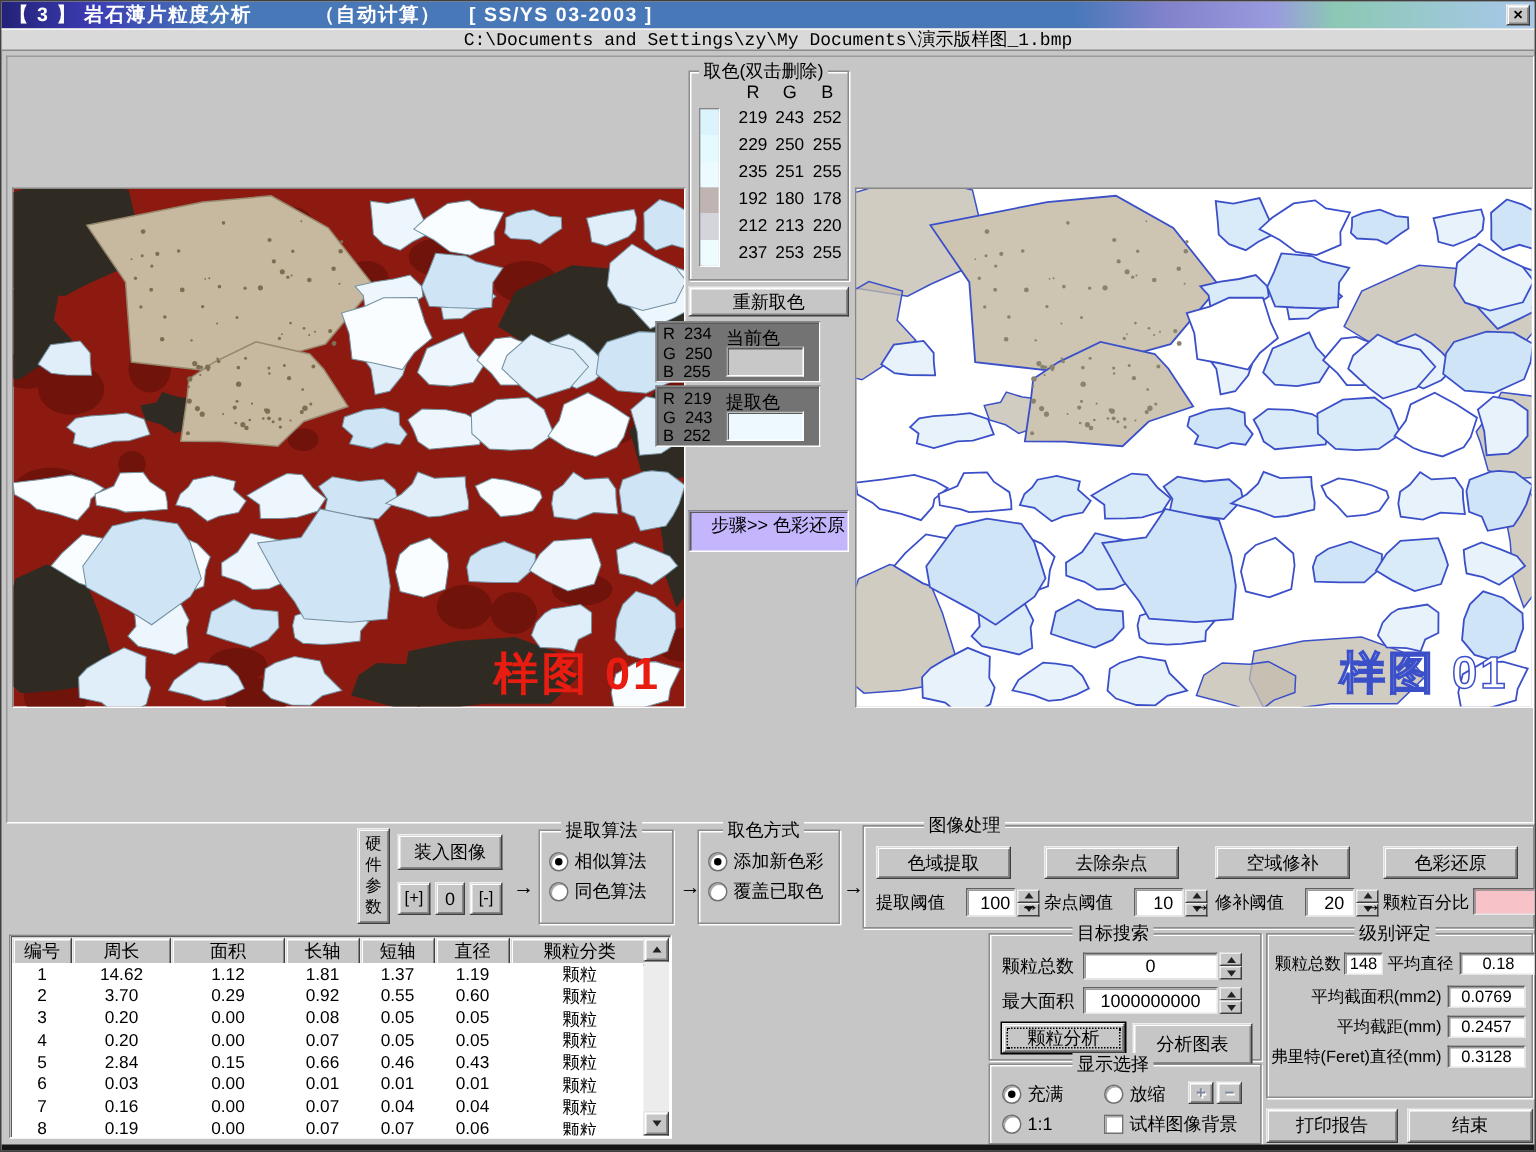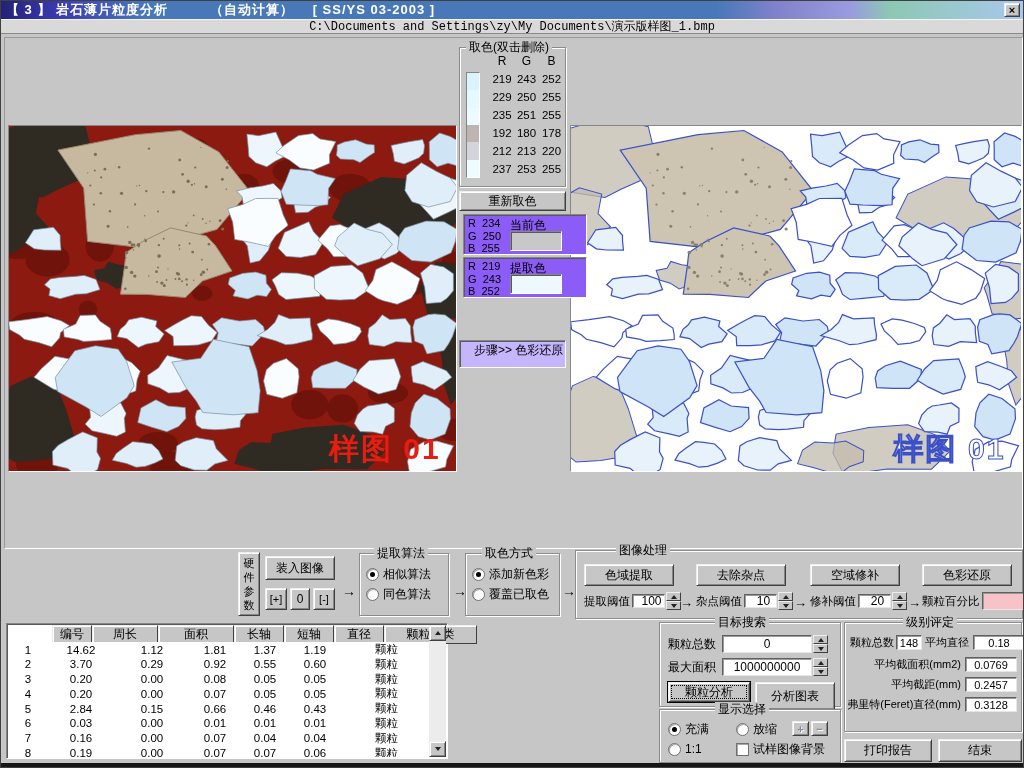--- a/index.html
+++ b/index.html
@@ -31,21 +31,21 @@
   #frame-right{left:569px;width:452px;}
   .img-frame svg{display:block;width:100%;height:100%;}
   
   #pick-group{left:458px;top:46px;width:107px;height:140px;}
   .rgb-head{position:absolute;left:30px;top:6px;width:74px;display:grid;grid-template-columns:24px 25px 25px;text-align:center;font-size:12px;}
   #color-strip{position:absolute;left:6px;top:24px;width:14px;height:106px;display:flex;flex-direction:column;}
   #color-strip div{flex:1;}
   #rgb-rows{position:absolute;left:30px;top:22px;width:74px;}
   .rgb-row{display:grid;grid-template-columns:24px 25px 25px;text-align:center;font-size:11.5px;height:18px;line-height:18px;}
   #repick-btn{position:absolute;left:458px;top:190px;width:107px;height:20px;}
-  .color-panel{position:absolute;left:462px;width:124px;height:41px;background:#8b5cf6;}
+  .color-panel{position:absolute;left:436px;width:110px;height:41px;background:#737373;}
   #cur-panel{top:213px;} #ext-panel{top:256px;}
   .rgb-lines{position:absolute;left:4px;top:2px;font-size:11px;line-height:12.5px;white-space:pre;}
   .swatch-label{position:absolute;left:46px;top:2px;font-size:12px;}
   .swatch{position:absolute;left:46px;top:16px;width:52px;height:20px;}
   #counts-panel{position:absolute;left:458px;top:300px;width:107px;height:36px;padding:2px 0 0 4px;font-size:12px;line-height:16px;background:#c6c6c6;}
   #step-panel{position:absolute;left:458px;top:339px;width:107px;height:28px;line-height:18px;padding-left:14px;font-size:12px;background:#c4b5fd;}
   
   #hw-btn{position:absolute;left:237px;top:551px;width:22px;height:64px;font-size:11px;line-height:14px;
     word-break:break-all;white-space:normal;padding:2px 4px;text-align:center;}
   #load-btn{position:absolute;left:264px;top:555px;width:70px;height:24px;}
@@ -58,21 +58,21 @@
   #mode-group{left:464px;top:552px;width:95px;height:63px;text-align:right;}
   .radio-row{position:relative;display:flex;align-items:center;gap:4px;height:20px;font-size:12px;padding-left:6px;}
   .rb{width:11px;height:11px;border-radius:50%;background:#fff;border:1px solid #707070;box-shadow:inset 1px 1px 0 #a8a8a8;position:relative;flex:0 0 auto;}
   .rb.on::after{content:"";position:absolute;left:3px;top:3px;width:5px;height:5px;border-radius:50%;background:#000;}
   .cb{width:11px;height:11px;background:#fff;border:1px solid #707070;box-shadow:inset 1px 1px 0 #a8a8a8;flex:0 0 auto;}
   #ip-group{left:574px;top:549px;width:448px;height:69px;}
   #ip-group .legend{left:40px;}
   .ip-unit{position:absolute;top:0;height:100%;}
   .ip-btn{position:absolute;left:0;top:13px;width:90px;height:22px;}
   .ip-param{position:absolute;left:0;top:41px;display:flex;align-items:center;font-size:11.5px;white-space:nowrap;}
-  .ip-field{width:33px;height:14px;margin-left:2px;padding-left:6px;}
+  .ip-field{width:33px;height:19px;margin-left:14px;padding-left:6px;}
   .ip-arrow{position:absolute;top:44px;font-size:13px;font-weight:bold;}
   .pinkbox{width:42px;height:18px;margin-left:2px;}
   
   .spin{width:15px;height:18px;display:flex;flex-direction:column;margin-left:1px;}
   .spin div{flex:1;background:#c6c6c6;border:1px solid;border-color:#eee #404040 #404040 #eee;display:flex;align-items:center;justify-content:center;}
   .tri-u{width:0;height:0;border-left:3px solid transparent;border-right:3px solid transparent;border-bottom:4px solid #222;}
   .tri-d{width:0;height:0;border-left:3px solid transparent;border-right:3px solid transparent;border-top:4px solid #222;}
   
   #listbox{position:absolute;left:5px;top:622px;width:442px;height:136px;background:#fff;}
   .lb-header{position:absolute;left:1px;top:1px;right:18px;height:17px;display:grid;}
@@ -598,21 +598,21 @@
           <span>颗粒百分比</span>
           <div class="field pinkbox" style="background:#f7c3c8"></div>
         </div>
       </div>
       <span class="ip-arrow" style="left: 104px;">→</span>
       <span class="ip-arrow" style="left: 218px;">→</span>
       <span class="ip-arrow" style="left: 332px;">→</span>
     </div>
 
   <div class="sunken" id="listbox">
-    <div class="lb-header" id="lb-header" style="grid-template-columns: 40px 66px 76px 50px 50px 50px 93px; padding-left: 44px;">
+    <div class="lb-header" id="lb-header" style="grid-template-columns: 40px 66px 76px 50px 50px 50px 93px;">
         <div>编号</div>
         <div>周长</div>
         <div>面积</div>
         <div>长轴</div>
         <div>短轴</div>
         <div>直径</div>
         <div>颗粒分类</div>
       </div>
     <div class="lb-body" id="lb-body">
         <div class="lb-row" style="grid-template-columns: 40px 66px 76px 50px 50px 50px 93px;">

